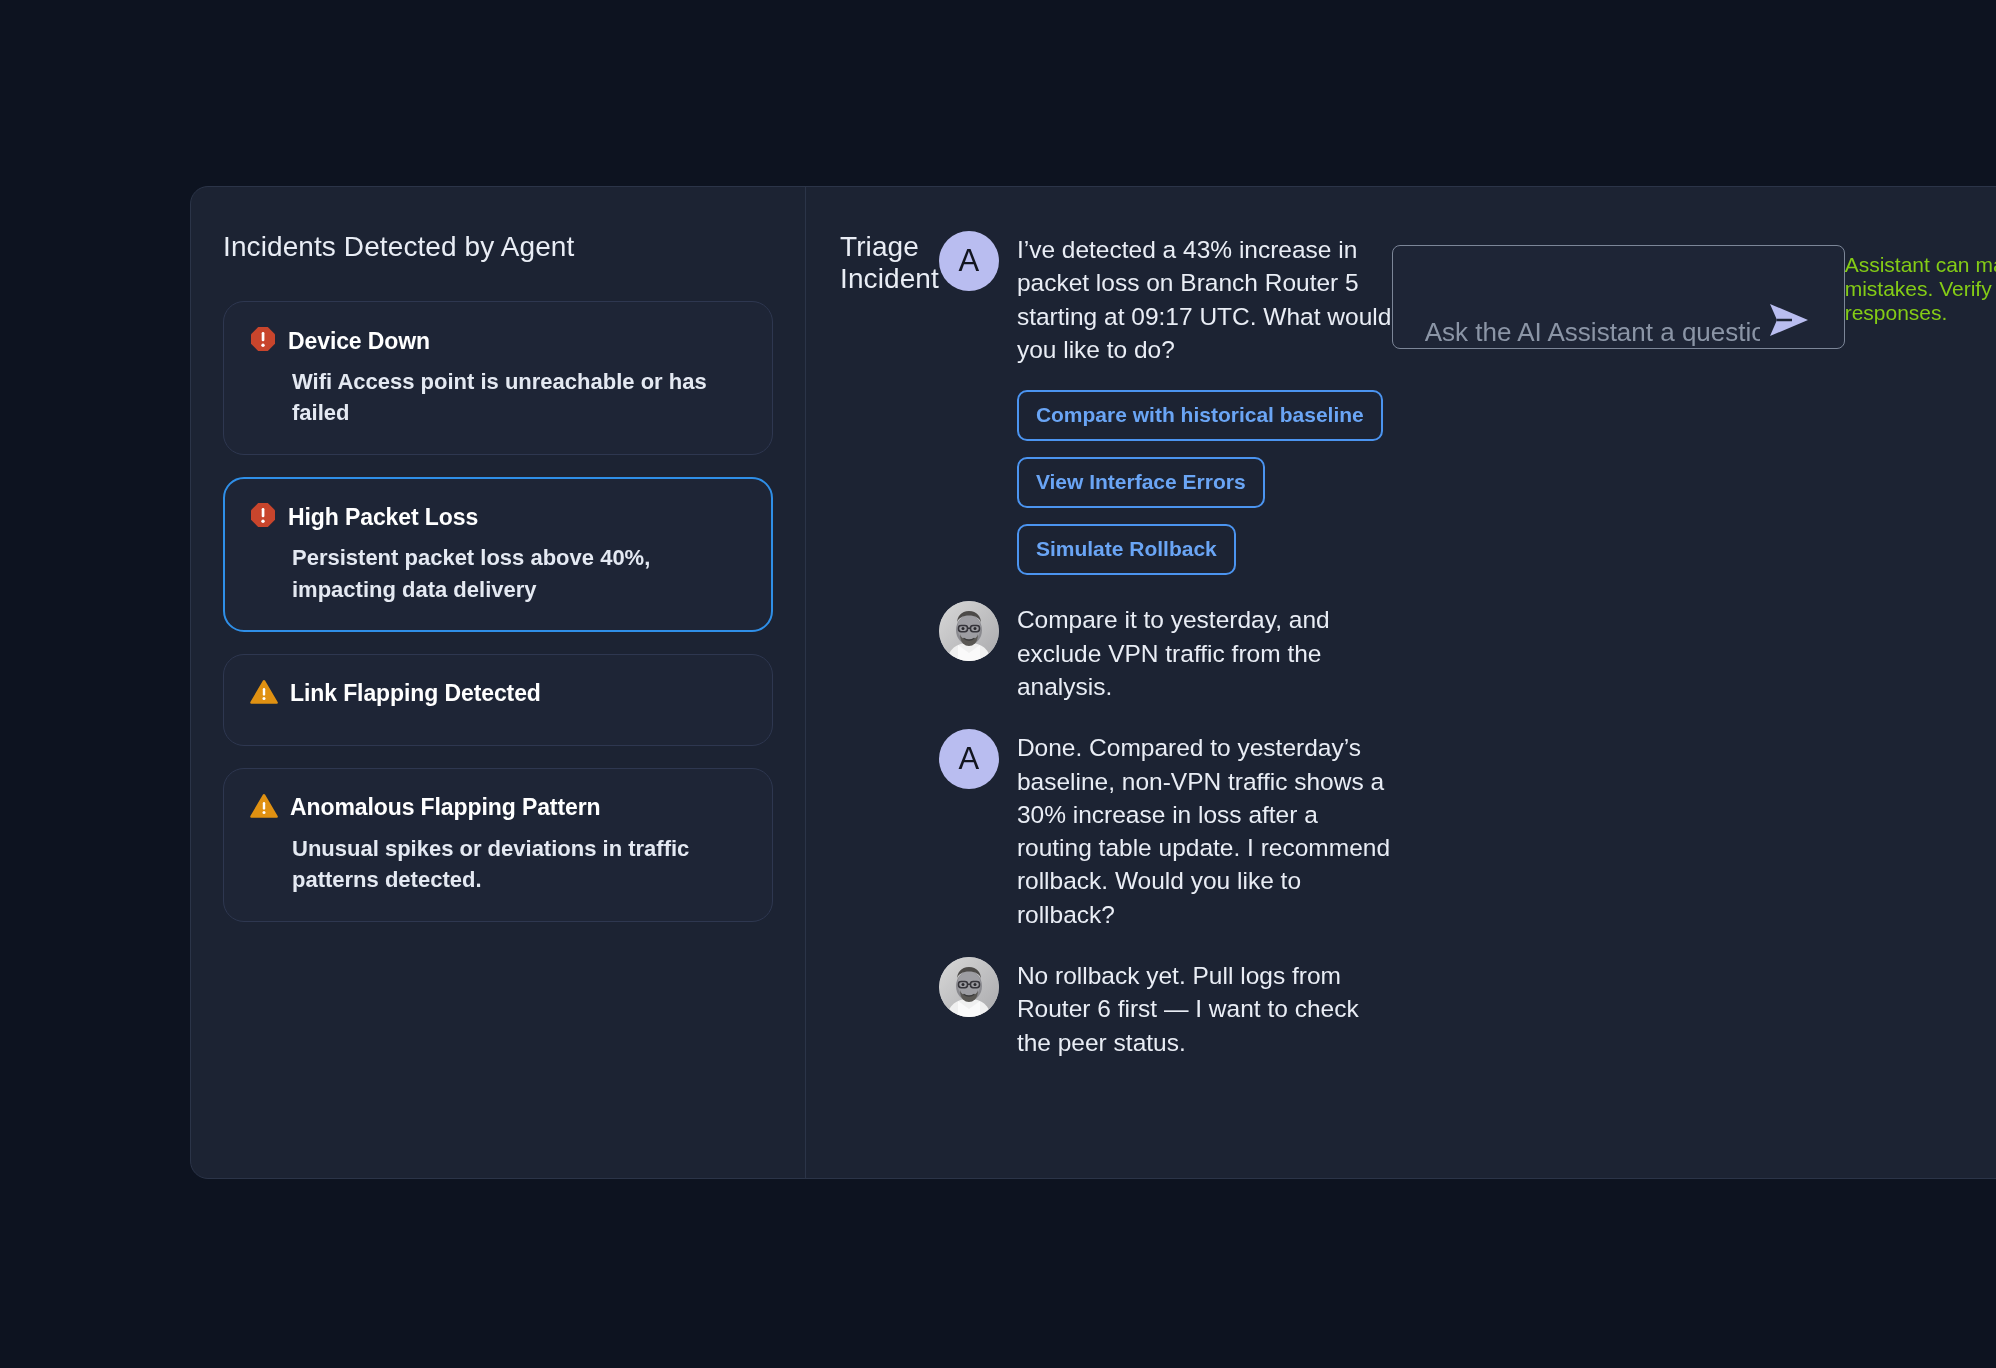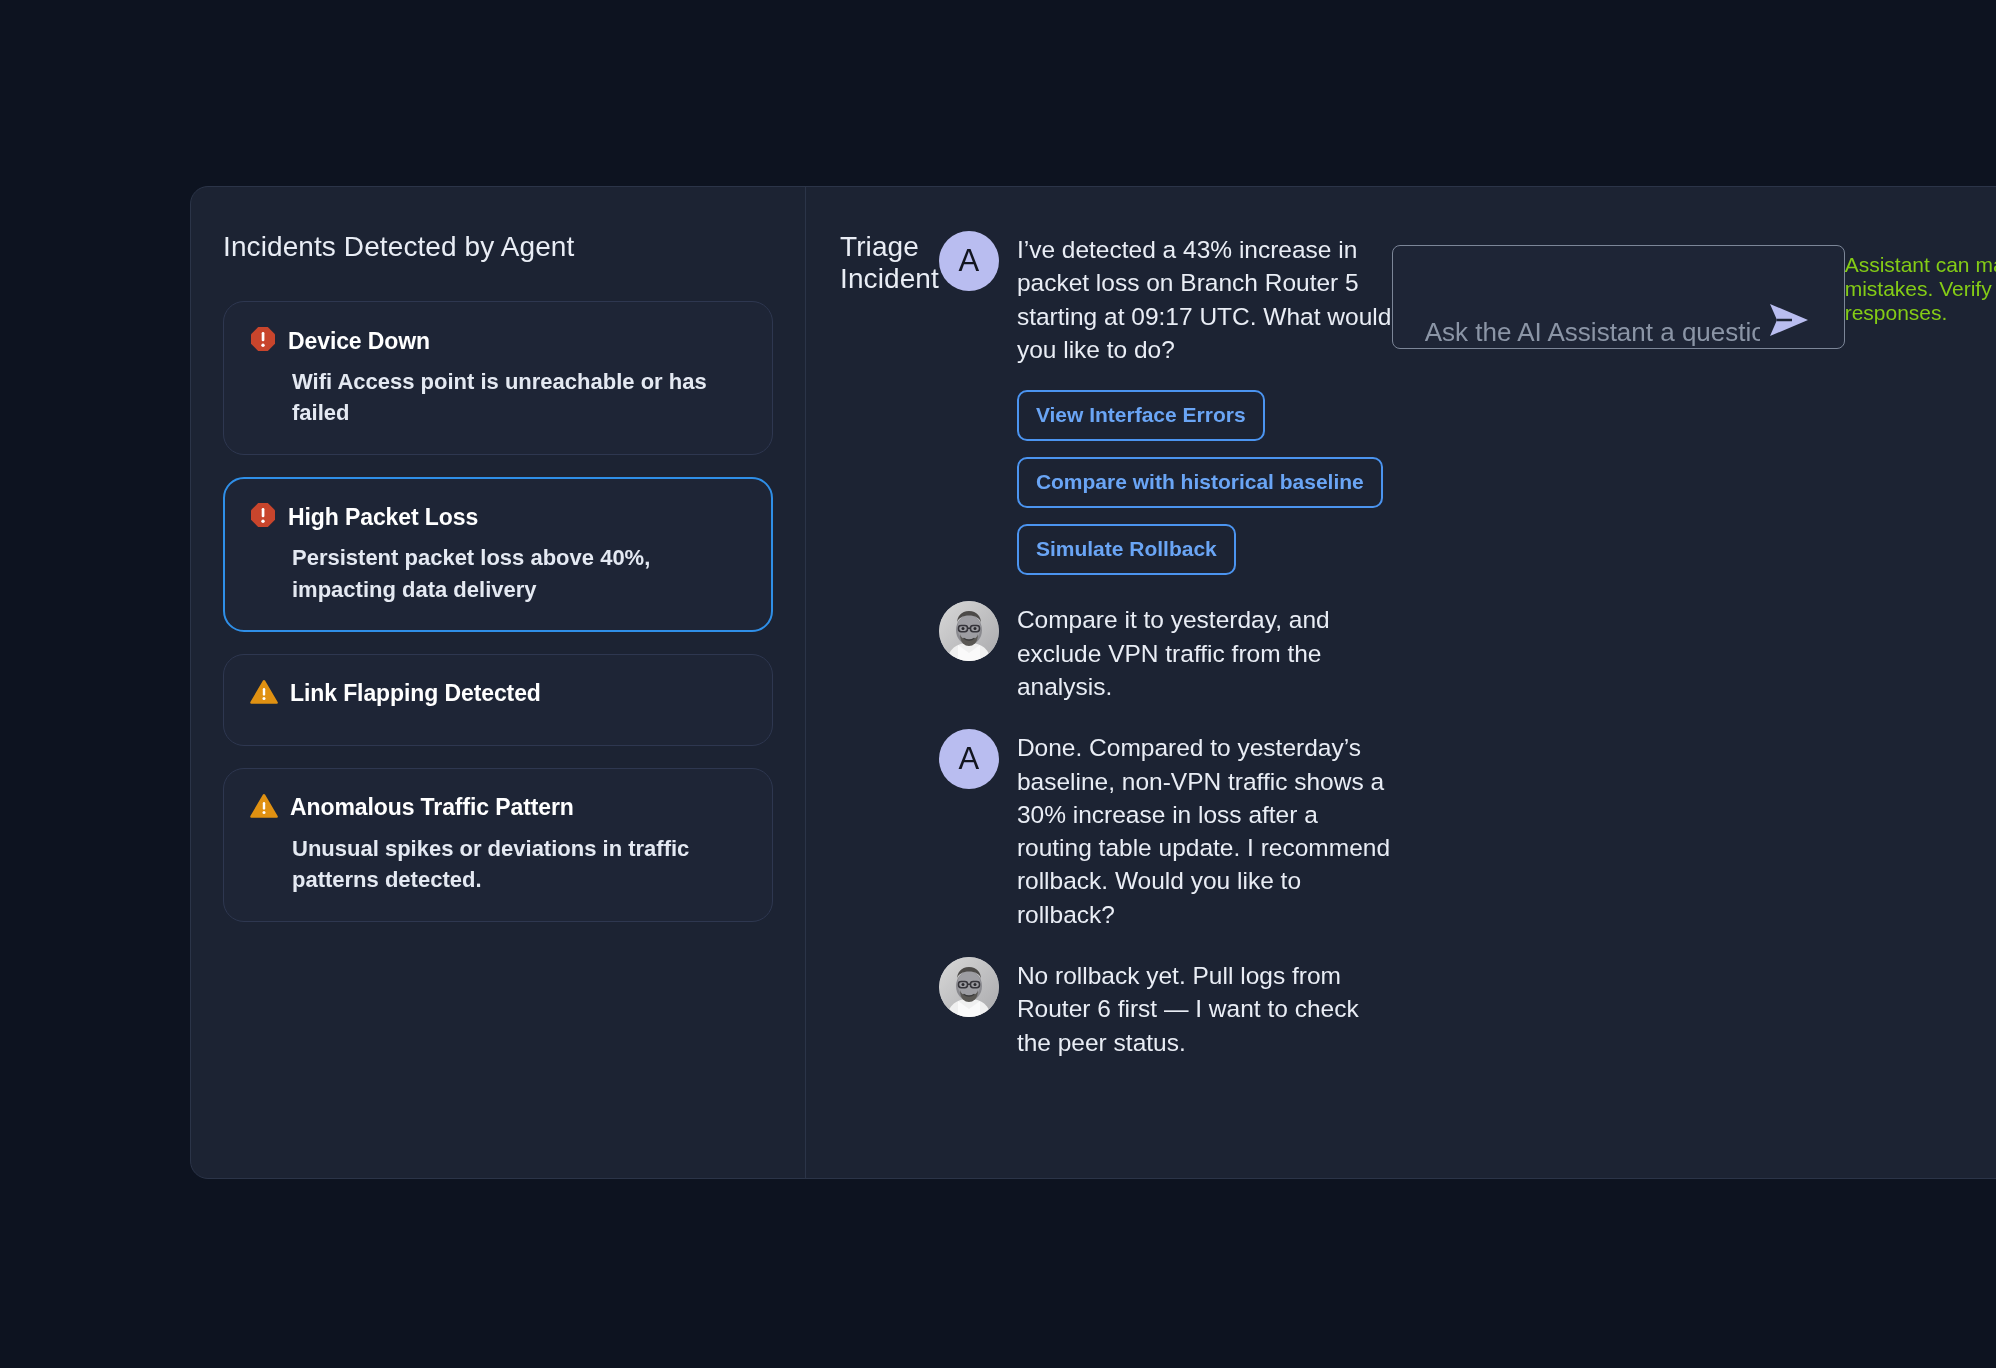--- a/index.html
+++ b/index.html
@@ -221,40 +221,40 @@
             <span class="incident-title">Link Flapping Detected</span>
           </div>
         </div>
         <div class="incident-card">
           <div class="incident-head">
             <span class="icon-warning"><svg width="28" height="26" viewBox="0 0 28 26">
                 <path d="M14 2.2 L26.6 23.6 H1.4 Z" fill="#e09112" stroke="#e09112" stroke-width="2.4" stroke-linejoin="round"></path>
                 <rect x="12.8" y="9" width="2.4" height="7.6" rx="1.2" fill="#fff"></rect>
                 <circle cx="14" cy="19.6" r="1.5" fill="#fff"></circle>
               </svg></span>
-            <span class="incident-title">Anomalous Traffic Pattern</span>
+            <span class="incident-title">Anomalous Flapping Pattern</span>
           </div>
           <div class="incident-desc">Unusual spikes or deviations in traffic patterns detected.</div>
         </div>
       </div>
   </section>
 
   <section class="triage-panel">
     <h2 class="panel-title">Triage Incident</h2>
 
     <div class="chat-thread" id="chat-thread">
         <div class="msg-row">
           <div class="avatar avatar-ai">
             <span>A</span>
           </div>
           <div class="msg-body">
             <div class="msg-text">I’ve detected a 43% increase in packet loss on Branch Router 5 starting at 09:17 UTC. What would you like to do?</div>
             <div class="action-chips">
+              <button class="chip">Compare with historical baseline</button>
               <button class="chip">View Interface Errors</button>
-              <button class="chip">Compare with historical baseline</button>
               <button class="chip">Simulate Rollback</button>
             </div>
           </div>
         </div>
         <div class="msg-row">
           <div class="avatar avatar-user"><svg width="60" height="60" viewBox="0 0 60 60" aria-hidden="true">
               <defs>
                 <clipPath id="cp">
                   <circle cx="30" cy="30" r="30"></circle>
                 </clipPath>

